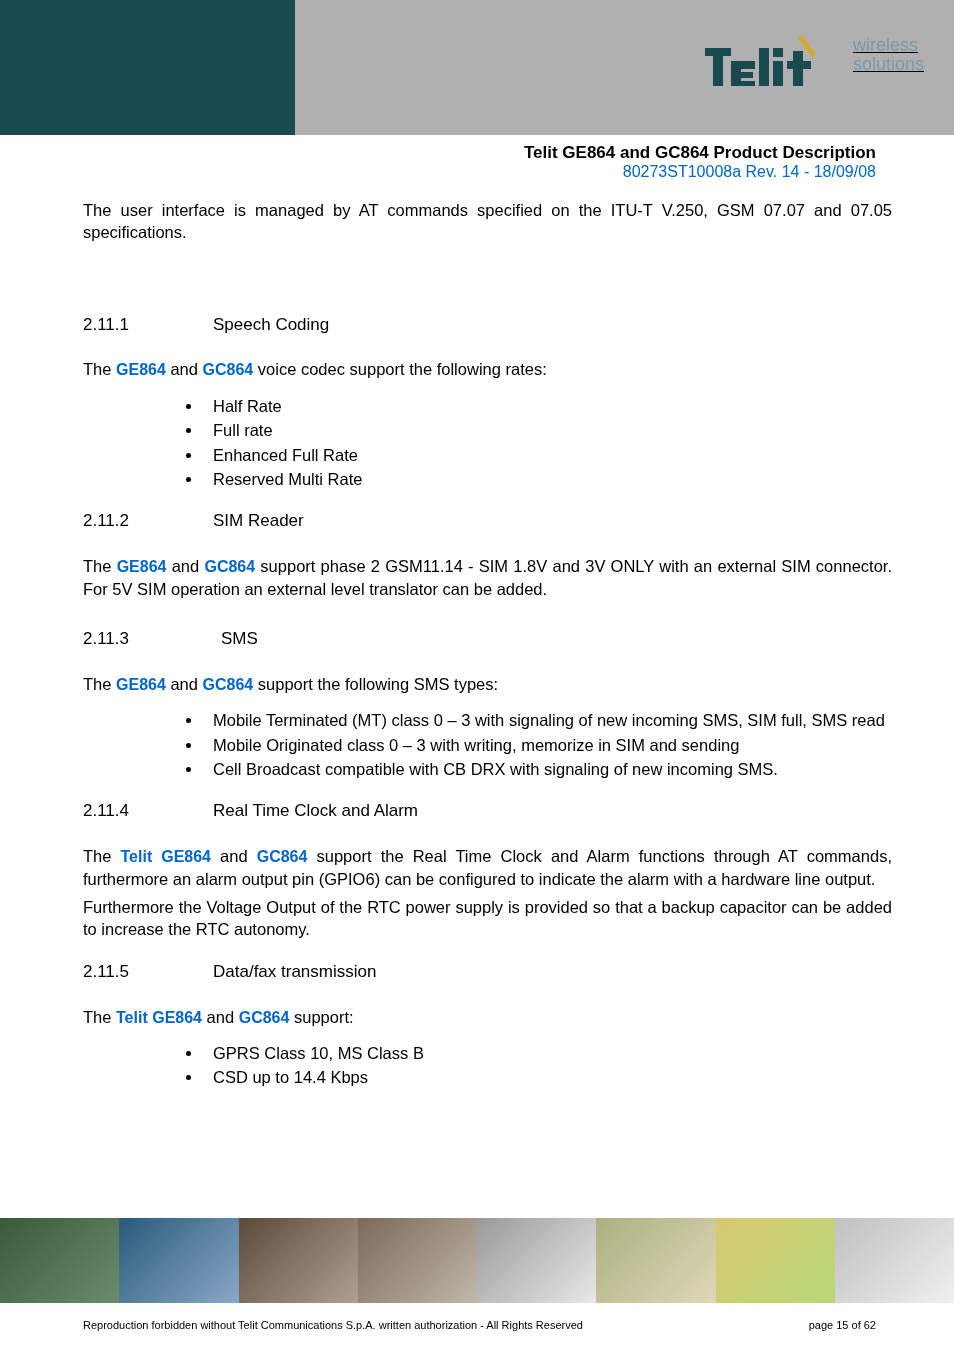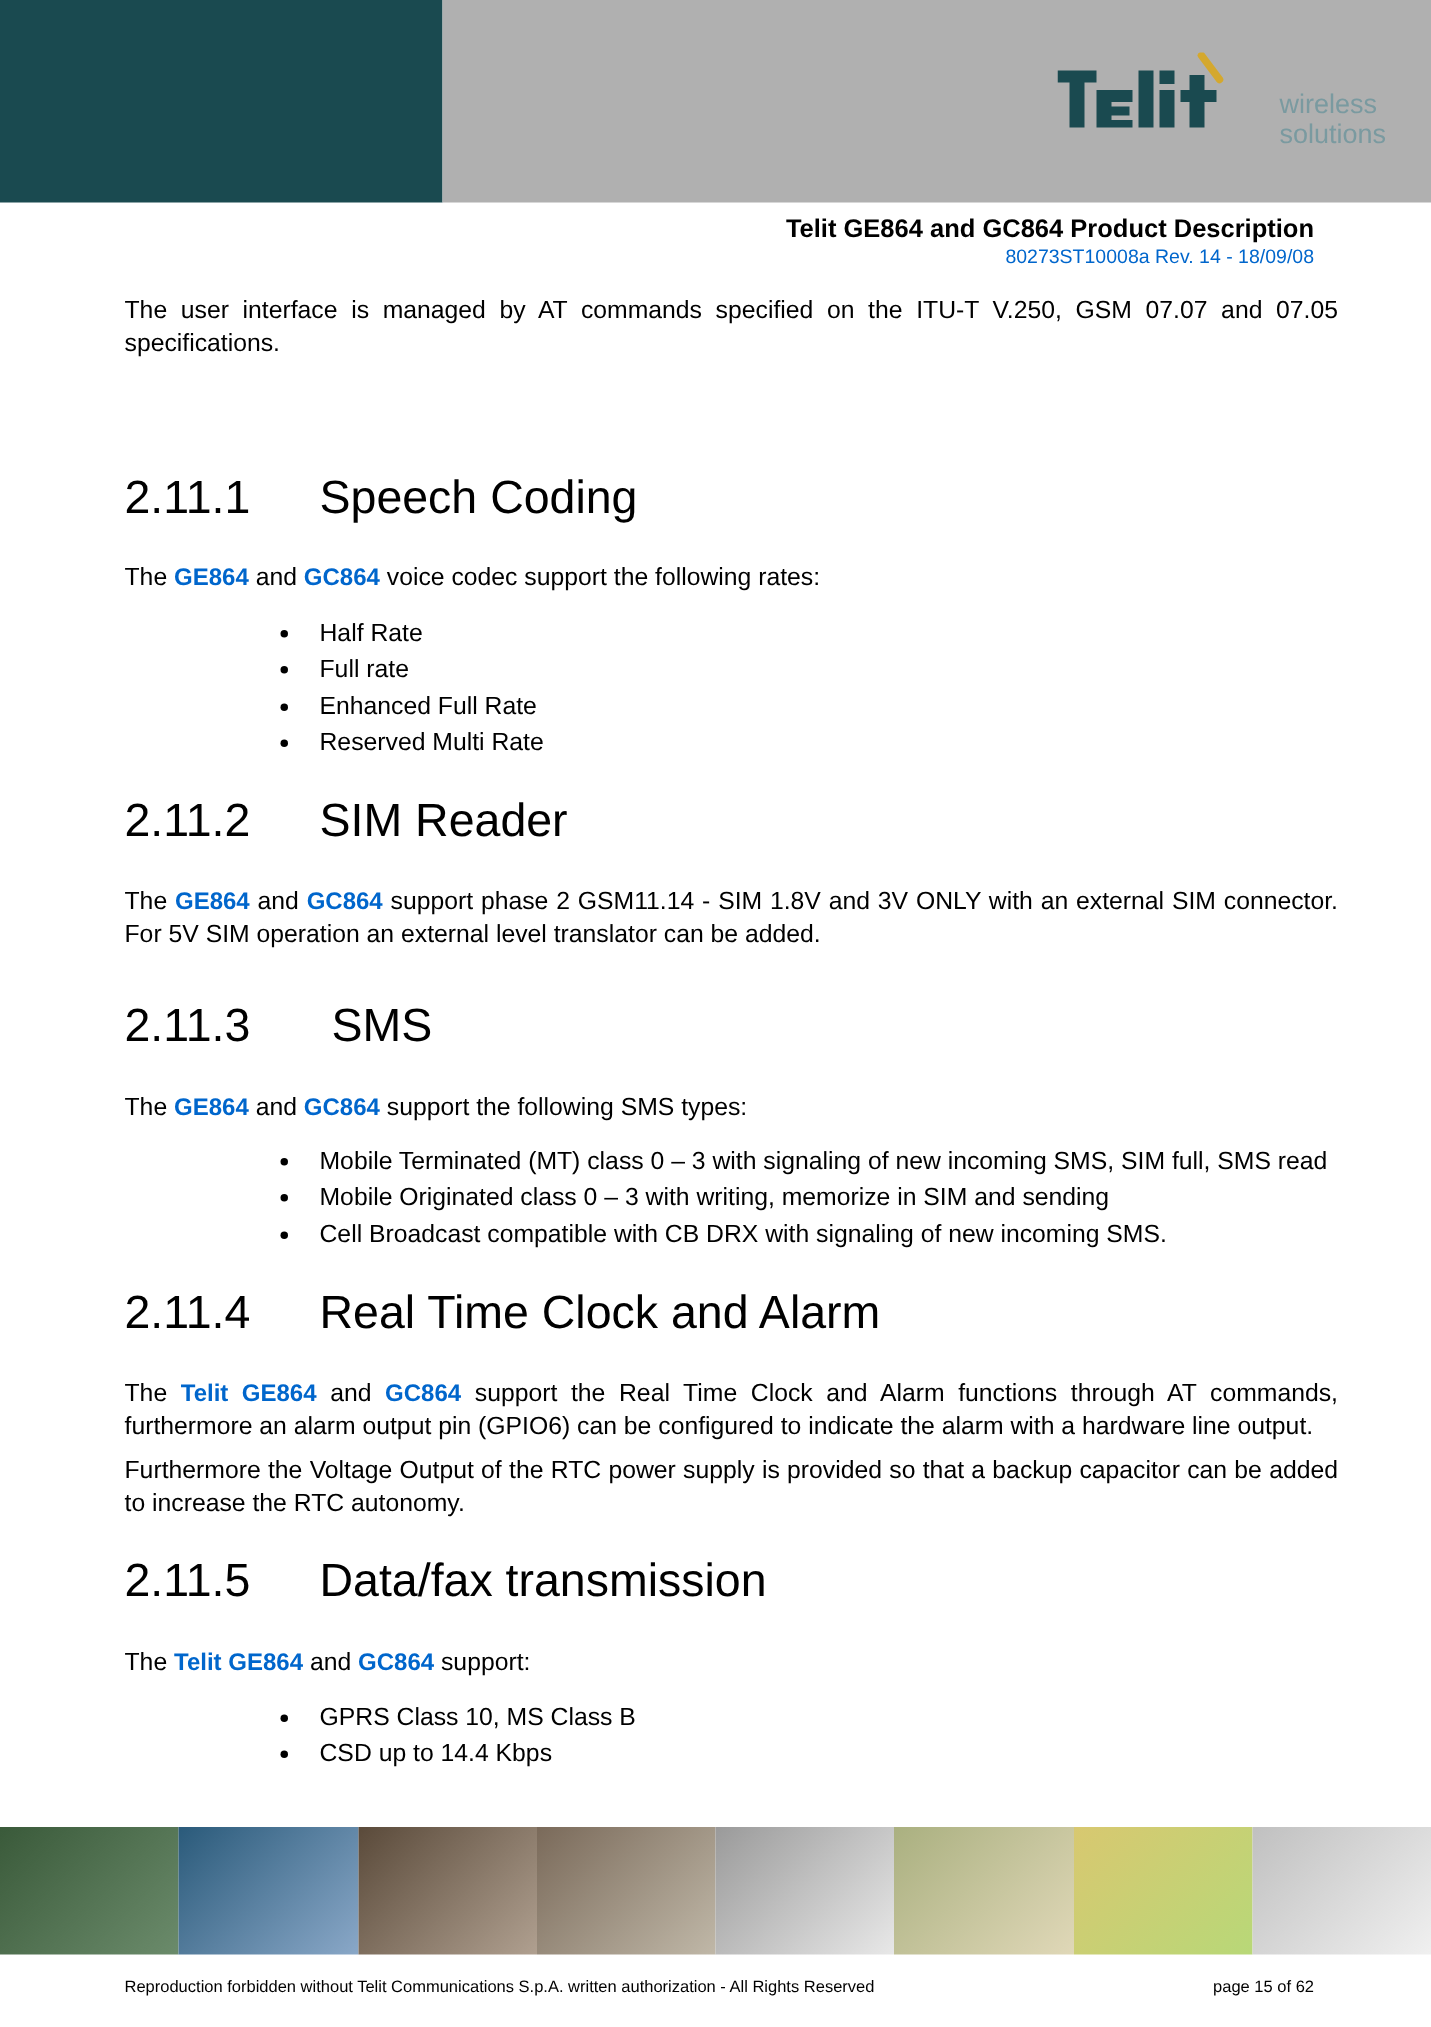--- a/index.html
+++ b/index.html
@@ -24,52 +24,53 @@
     .header-right {
       flex: 1;
       background: #b0b0b0;
       display: flex;
       align-items: center;
       justify-content: flex-end;
       padding-right: 30px;
     }
     .logo {
       display: flex;
-      align-items: flex-end;
+      align-items: flex-start;
       gap: 8px;
+      text-decoration: underline;
     }
     .logo-tagline {
       font-size: 18px;
       color: #7a9aa0;
       line-height: 1.1;
     }
     .doc-header {
       text-align: right;
       padding: 8px 78px 8px 0;
     }
     .doc-title {
       font-size: 17px;
       font-weight: bold;
       color: #000;
     }
     .doc-rev {
-      font-size: 13px;
+      font-size: 16px;
       color: #0066cc;
     }
     .content {
       padding: 10px 62px 0 83px;
       font-size: 16.5px;
       line-height: 1.35;
     }
     .para {
       margin-bottom: 6px;
       text-align: justify;
     }
     .h2 {
-      font-size: 31px;
+      font-size: 17px;
       font-weight: normal;
       margin: 48px 0 22px 0;
       display: flex;
     }
     .h2.first { margin-top: 70px; }
     .h2-num { width: 130px; display: inline-block; }
     .h2.tight { margin-top: 20px; }
     ul.bullets {
       list-style: disc;
       margin: 14px 0 14px 120px;

